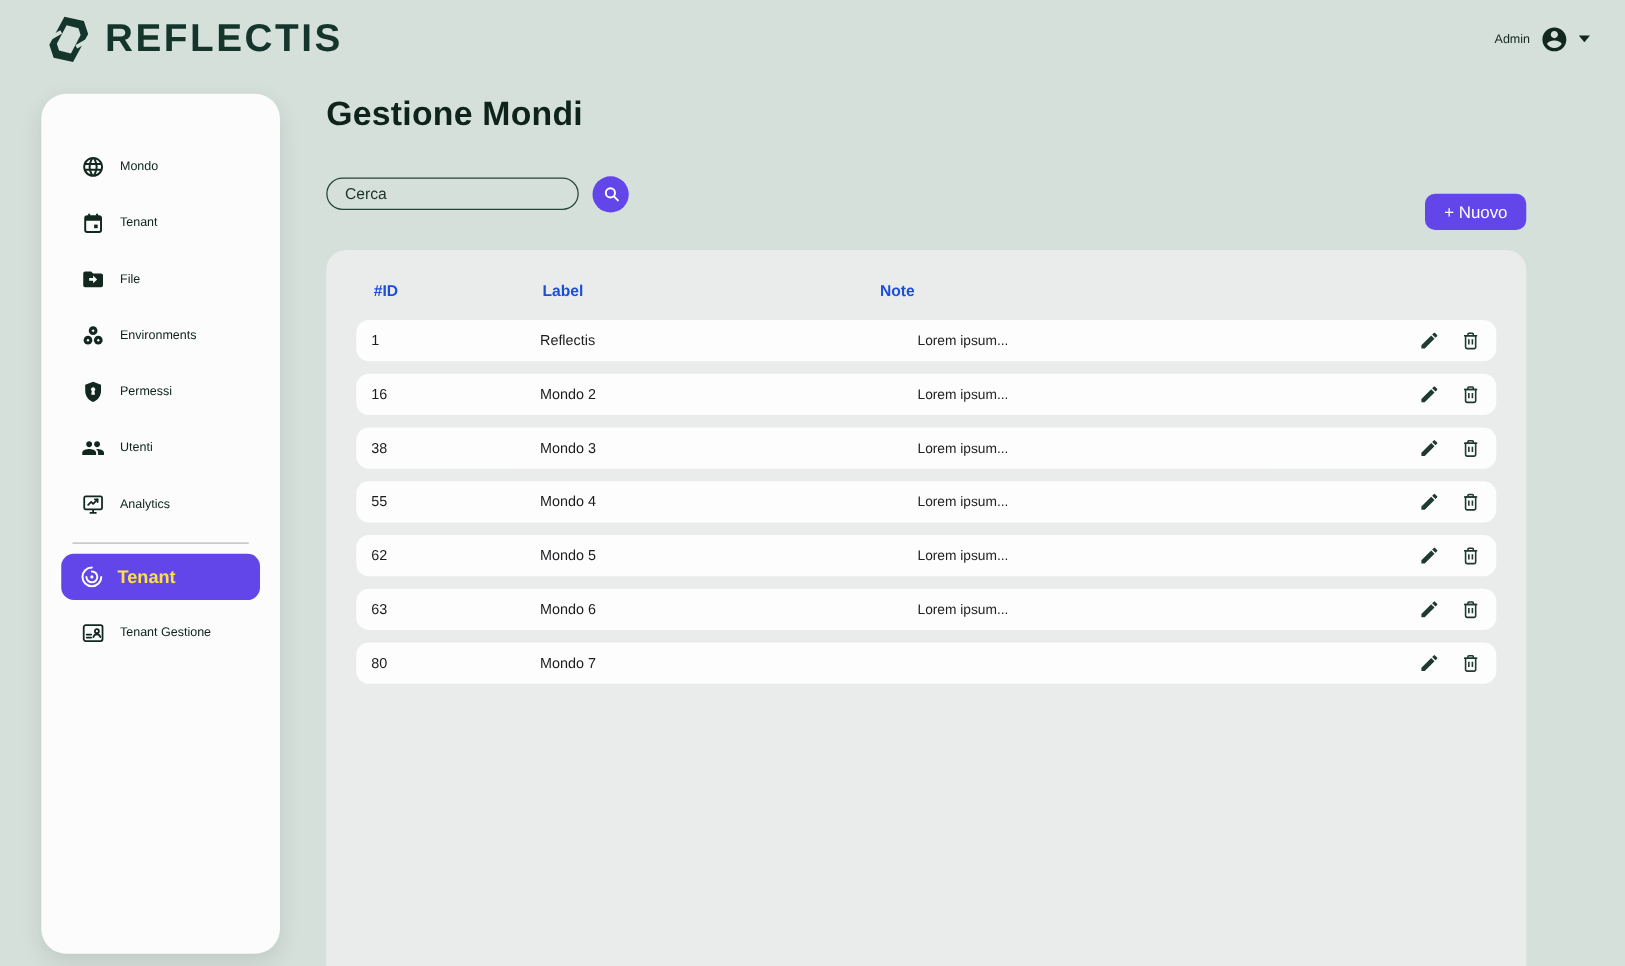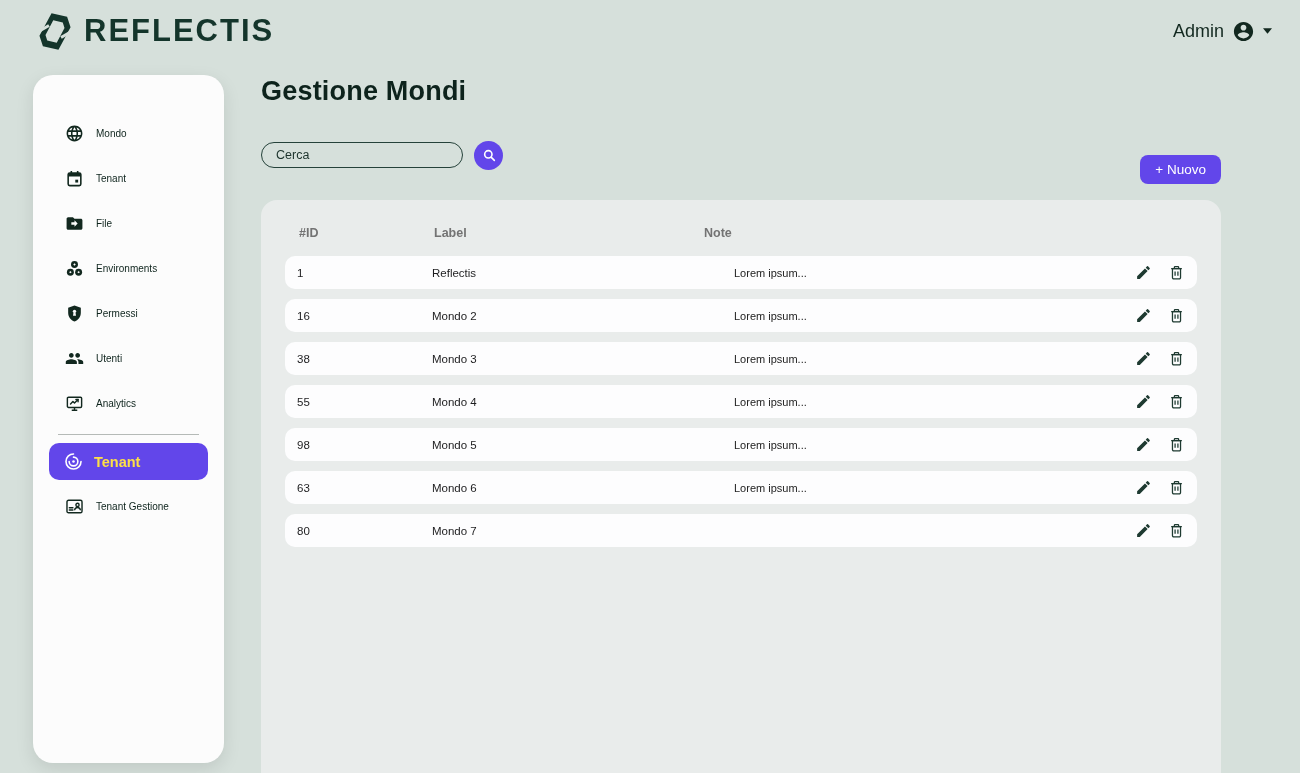--- a/index.html
+++ b/index.html
@@ -7,21 +7,21 @@
   body {
     width:1300px; height:773px; overflow:hidden; position:relative;
     background:#d6e0db; color:#12281f;
     font-family:"Liberation Sans", sans-serif;
   }
   
   .topbar { position:absolute; top:0; left:0; width:1300px; height:62px;
     display:flex; align-items:center; justify-content:space-between; padding:0 28px 0 36px; }
   .brand { display:flex; align-items:center; gap:10px; }
   .brand-word { font-size:31px; font-weight:700; letter-spacing:2px; color:#14352b; }
-  .userbox { display:flex; align-items:center; gap:8px; font-size:18px; color:#12281f; cursor:pointer; }
+  .userbox { display:flex; align-items:center; gap:8px; font-size:10px; color:#12281f; cursor:pointer; }
   .userbox svg.acct { width:23px; height:23px; color:#12281f; }
   .userbox svg.caret { width:9px; height:6px; color:#12281f; }
   
   .sidebar { position:absolute; left:33px; top:75px; width:191px; height:688px;
     background:#fcfcfc; border-radius:20px; box-shadow:0 6px 18px rgba(0,0,0,.10);
     padding-top:36px; }
   .nav { list-style:none; margin:0; padding:0; }
   .nav-item { display:flex; align-items:center; gap:12px; height:45px; padding-left:32px;
     font-size:10px; color:#0d231c; cursor:pointer; white-space:nowrap; }
   .nav-item .ni { width:19px; height:19px; flex:none; display:flex; }
@@ -41,21 +41,21 @@
   .search-btn { width:29px; height:29px; border-radius:50%; background:#6246ea; border:none;
     margin-left:11px; display:flex; align-items:center; justify-content:center; cursor:pointer; padding:0; }
   .search-btn svg { width:16px; height:16px; }
   .new-btn { margin-left:auto; height:29px; padding:0 15px; background:#6246ea; color:#fff;
     border:none; border-radius:8px; font-size:13.5px; cursor:pointer;
     font-family:"Liberation Sans", sans-serif;margin-top:29px; }
   
   .table-card { margin-top:16px; background:#e9eceb; border-radius:16px;
     padding:22px 24px; height:588px; }
   .thead { display:grid; grid-template-columns:135px 270px 1fr 80px; align-items:center;
-    padding:4px 12px 16px 14px; font-size:12.5px; font-weight:700; color:#737373; }
+    padding:4px 12px 16px 14px; font-size:12.5px; font-weight:700; color:#1d4ed8; }
   .trow { display:grid; grid-template-columns:135px 270px 1fr 80px; align-items:center;
     background:#fdfdfe; border-radius:10px; height:33px; margin-bottom:10px; padding:0 12px;
     font-size:11.5px; color:#1d1d1f; }
   .cell-note { font-size:11px; color:#222;margin-left:32px; }
   .actions { display:flex; justify-content:flex-end; align-items:center; gap:16px; }
   .actions .ai { width:17px; height:17px; display:flex; cursor:pointer; }
   .actions .ai svg { width:17px; height:17px; color:#1e3a31; }
 </style>
 </head>
 <body>
@@ -272,21 +272,21 @@
               <svg viewBox="0 0 24 24" fill="none" stroke="currentColor" stroke-width="1.8">
                 <path d="M4.5 6.5h15"></path>
                 <path d="M9 6.5V4.6c0-.5.4-.9.9-.9h4.2c.5 0 .9.4.9.9v1.9"></path>
                 <path d="M6.3 6.5h11.4v12.7a1.8 1.8 0 0 1-1.8 1.8H8.1a1.8 1.8 0 0 1-1.8-1.8z"></path>
                 <path d="M10 10.5v6M14 10.5v6"></path>
               </svg>
             </span>
     </div>
   </div>
         <div class="trow">
-    <div class="cell-id">98</div>
+    <div class="cell-id">62</div>
     <div class="cell-label">Mondo 5</div>
     <div class="cell-note">Lorem ipsum...</div>
     <div class="actions">
       <span class="ai edit">
               <svg viewBox="0 0 24 24" fill="currentColor">
                 <path d="M3 17.25V21h3.75L17.81 9.94l-3.75-3.75L3 17.25zM20.71 7.04c.39-.39.39-1.02 0-1.41l-2.34-2.34a1 1 0 0 0-1.41 0l-1.83 1.83 3.75 3.75 1.83-1.83z"></path>
               </svg>
             </span>
       <span class="ai del">
               <svg viewBox="0 0 24 24" fill="none" stroke="currentColor" stroke-width="1.8">

